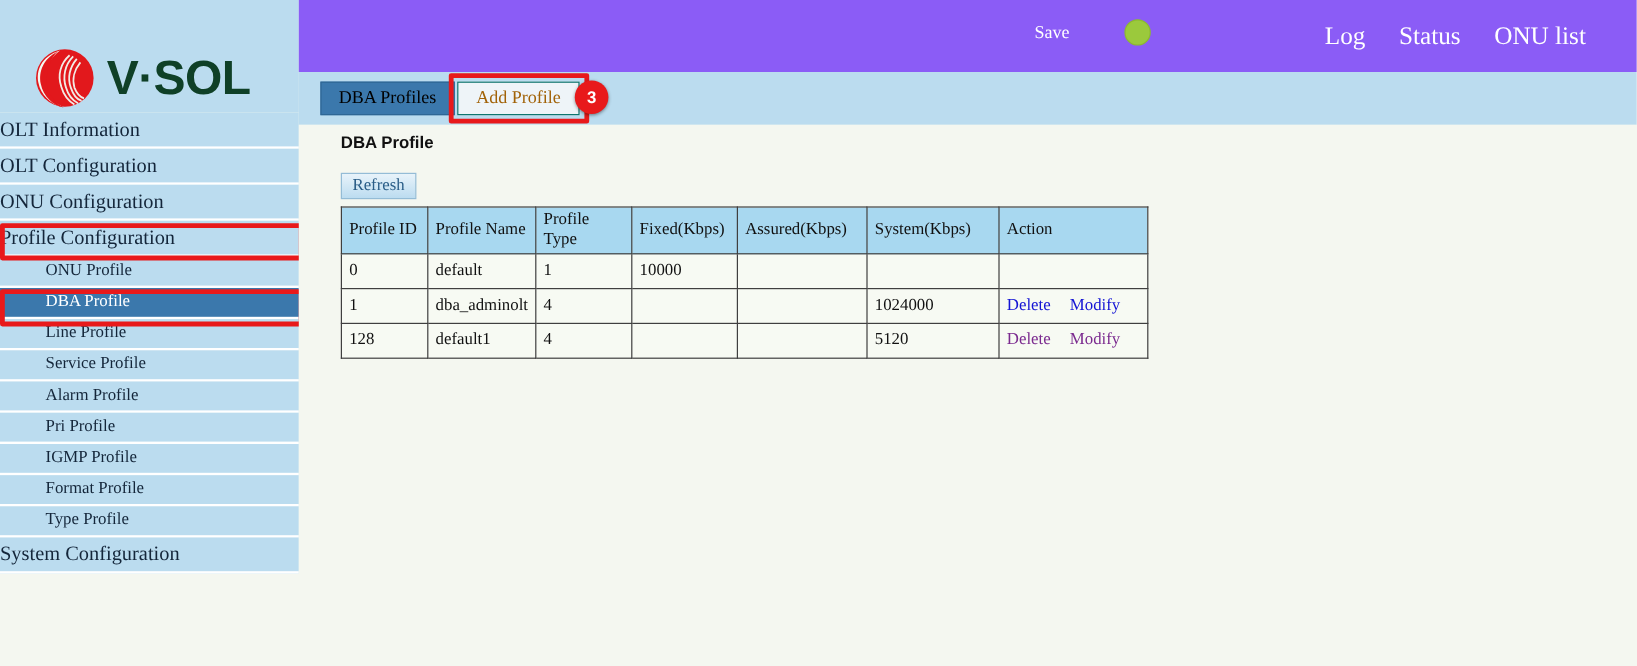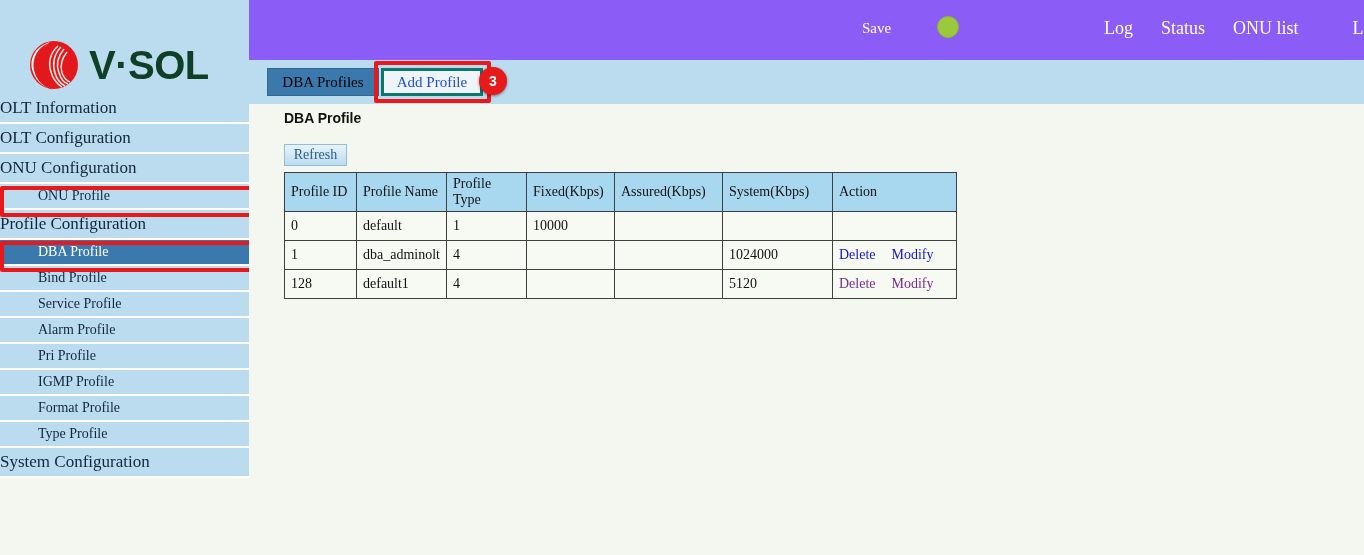--- a/index.html
+++ b/index.html
@@ -37,21 +37,21 @@
   }
   #header-left {
     position: absolute; left: 613px; top: 18px;
     display: flex; align-items: center; gap: 46px;
   }
   #header-right {
     position: absolute; left: 855px; top: 18px;
     display: flex; align-items: center; gap: 28px;
   }
   .hdr-link {
-    color: #ffffff; font-size: 18px; text-decoration: none;
+    color: #ffffff; font-size: 21px; text-decoration: none;
     white-space: nowrap; cursor: pointer;
   }
   #save-label { font-size: 15px; }
   #logout-label { margin-left: 26px; }
   #save-indicator {
     width: 22px; height: 22px; border-radius: 50%;
     background: #9bc93c; border: 1px solid #8cba2f; margin-top: -2px;
   }
 
   
@@ -65,22 +65,22 @@
     font-size: 15px; cursor: pointer; white-space: nowrap;
   }
   #tab-dba-profiles {
     left: 18px; width: 112px;
     background: #3b78ac; color: #000000;
     border: 1px solid #2f6punk;
     border: 1px solid #2f6795;
   }
   #tab-add-profile {
     left: 132px; width: 102px;
-    background: #eef4f8; color: #1d4ed8;
-    border: 3px solid #0f766e;
+    background: #eef4f8; color: #a16207;
+    border: 1px solid #0f766e;
   }
   #tab-add-profile-highlight {
     position: absolute; left: 125px; top: 1px; width: 117px; height: 42px;
     border: 4px solid #e8191b; border-radius: 2px;
     pointer-events: none;
   }
 
   
   #sidebar {
     position: absolute; left: 0; top: 94px; width: 249px; height: 390px;
@@ -225,24 +225,24 @@
   <div id="tab-bar">
     <div class="tab" id="tab-dba-profiles">DBA Profiles</div>
     <div class="tab" id="tab-add-profile">Add Profile</div>
     <div id="tab-add-profile-highlight"></div>
   </div>
 
   <div id="sidebar">
     <div class="side-item top-level">OLT Information</div>
     <div class="side-item top-level">OLT Configuration</div>
     <div class="side-item top-level">ONU Configuration</div>
+    <div class="side-item top-level">Profile Configuration</div>
     <div class="side-item sub-level">ONU Profile</div>
-    <div class="side-item top-level">Profile Configuration</div>
     <div class="side-item sub-level active">DBA Profile</div>
-    <div class="side-item sub-level">Bind Profile</div>
+    <div class="side-item sub-level">Line Profile</div>
     <div class="side-item sub-level">Service Profile</div>
     <div class="side-item sub-level">Alarm Profile</div>
     <div class="side-item sub-level">Pri Profile</div>
     <div class="side-item sub-level">IGMP Profile</div>
     <div class="side-item sub-level">Format Profile</div>
     <div class="side-item sub-level">Type Profile</div>
     <div class="side-item top-level">System Configuration</div>
   </div>
 
   <div class="anno-box" id="anno-box-profile-config"></div>

